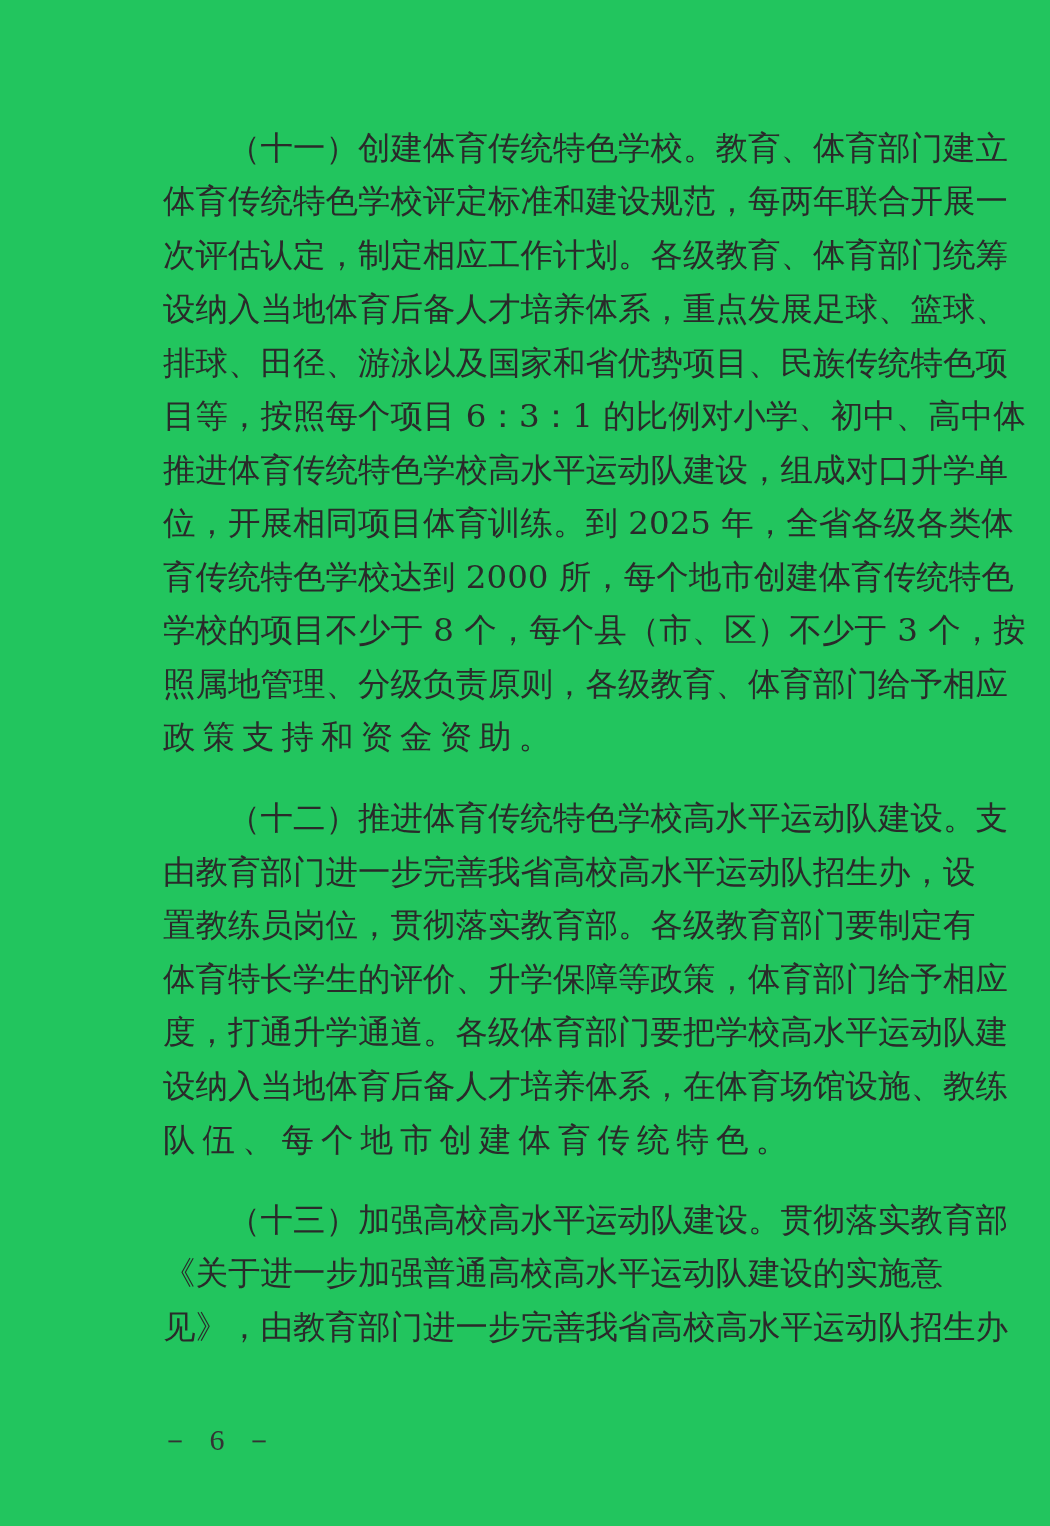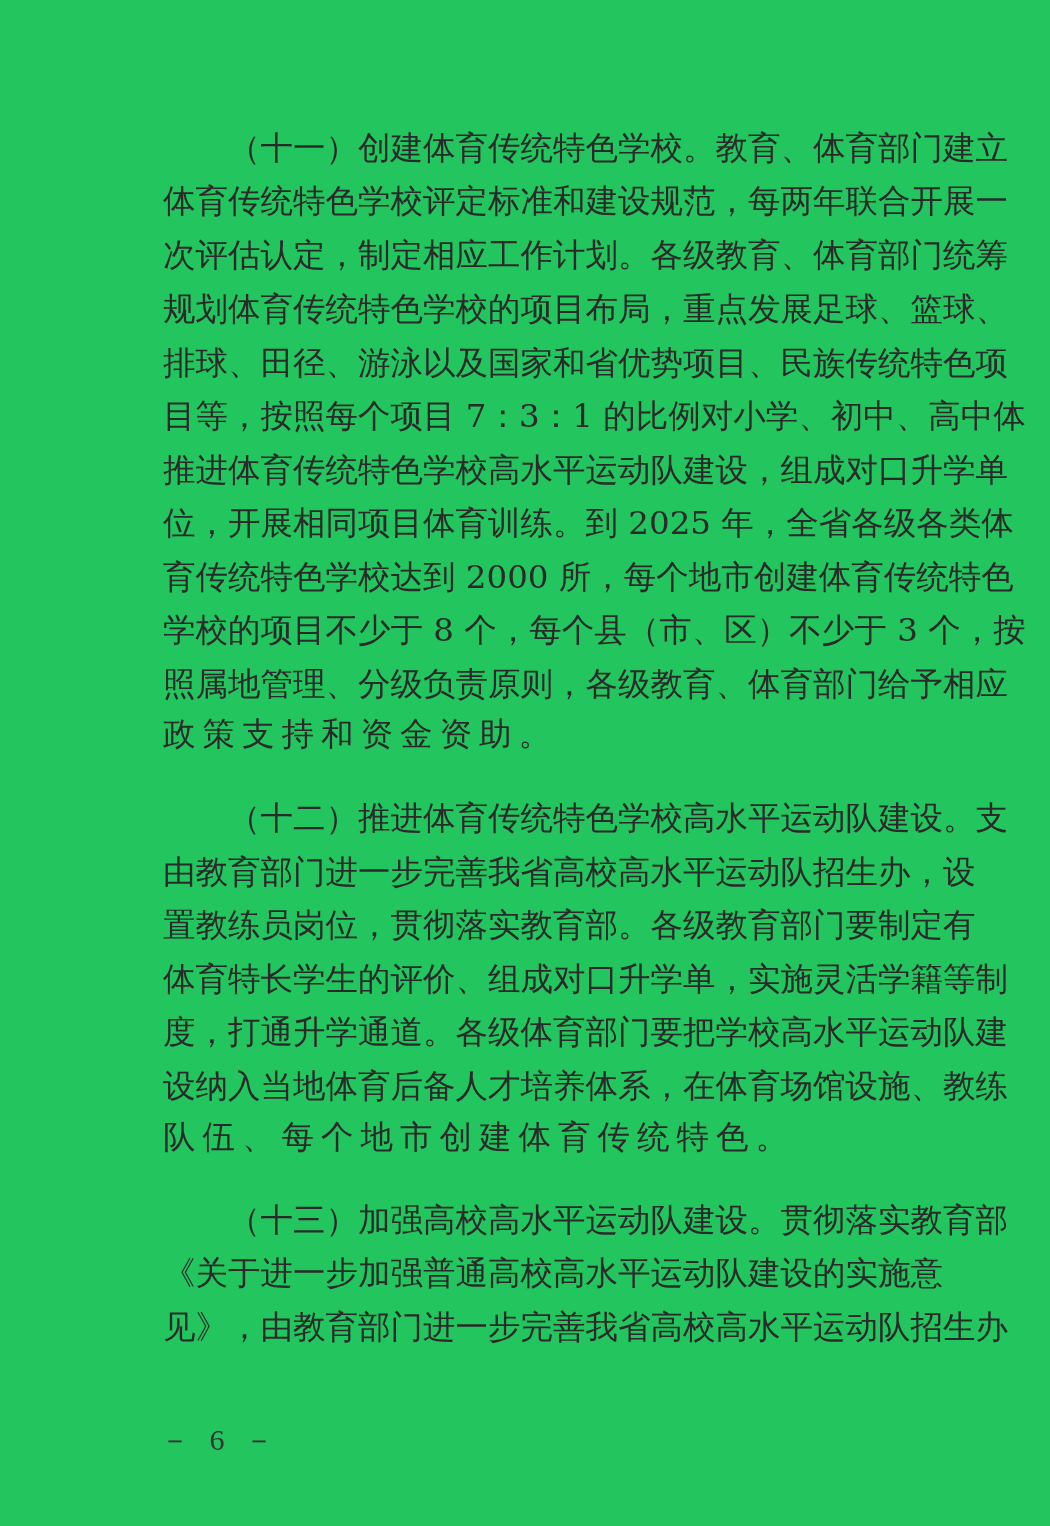--- a/index.html
+++ b/index.html
@@ -3,50 +3,50 @@
 <meta charset="utf-8">
 <style>
   html, body { margin: 0; padding: 0; background: #ffffff; }
   body { width: 1050px; height: 1526px; position: relative; overflow: hidden;
          font-family: "DejaVu Serif", "Liberation Serif", serif; color: #2a2a2a; }
   .page { position: absolute; left: 0; top: 0; width: 1050px; height: 1526px; background: #22c55e; }
   .line { position: absolute; left: 163px; width: 752px; height: 40px;
           font-size: 32.5px; line-height: 40px; white-space: nowrap;
           text-align: justify; text-align-last: justify; letter-spacing: 0; }
   .line.indent { left: 228px; width: 687px; }
-  .line.last { text-align-last: left; letter-spacing: 7px; font-family: Liberation Mono, monospace; }
+  .line.last { text-align-last: left; letter-spacing: 7px; }
   .page-number { position: absolute; left: 160px; top: 1420px; font-size: 30px;
                  line-height: 40px; color: #333; letter-spacing: 6px;
                  font-family: "Liberation Serif", serif; }
 </style>
 </head>
 <body>
 
 <div class="page">
 
   <div>
     <div class="line indent" style="top:128px">（十一）创建体育传统特色学校。教育、体育部门建立</div>
     <div class="line" style="top:181px">体育传统特色学校评定标准和建设规范，每两年联合开展一</div>
     <div class="line" style="top:235px">次评估认定，制定相应工作计划。各级教育、体育部门统筹</div>
-    <div class="line" style="top:289px">规划体育传统特色学校的项目布局，重点发展足球、篮球、</div>
+    <div class="line" style="top:289px">设纳入当地体育后备人才培养体系，重点发展足球、篮球、</div>
     <div class="line" style="top:343px">排球、田径、游泳以及国家和省优势项目、民族传统特色项</div>
-    <div class="line" style="top:396px">目等，按照每个项目 7：3：1 的比例对小学、初中、高中体</div>
+    <div class="line" style="top:396px">目等，按照每个项目 6：3：1 的比例对小学、初中、高中体</div>
     <div class="line" style="top:450px">推进体育传统特色学校高水平运动队建设，组成对口升学单</div>
     <div class="line" style="top:503px">位，开展相同项目体育训练。到 2025 年，全省各级各类体</div>
     <div class="line" style="top:557px">育传统特色学校达到 2000 所，每个地市创建体育传统特色</div>
     <div class="line" style="top:610px">学校的项目不少于 8 个，每个县（市、区）不少于 3 个，按</div>
     <div class="line" style="top:664px">照属地管理、分级负责原则，各级教育、体育部门给予相应</div>
     <div class="line last" style="top:717px">政策支持和资金资助。</div>
   </div>
 
   <div>
     <div class="line indent" style="top:798px">（十二）推进体育传统特色学校高水平运动队建设。支</div>
     <div class="line" style="top:852px">由教育部门进一步完善我省高校高水平运动队招生办，设</div>
     <div class="line" style="top:905px">置教练员岗位，贯彻落实教育部。各级教育部门要制定有</div>
-    <div class="line" style="top:959px">体育特长学生的评价、组成对口升学单，实施灵活学籍等制</div>
+    <div class="line" style="top:959px">体育特长学生的评价、升学保障等政策，体育部门给予相应</div>
     <div class="line" style="top:1012px">度，打通升学通道。各级体育部门要把学校高水平运动队建</div>
     <div class="line" style="top:1066px">设纳入当地体育后备人才培养体系，在体育场馆设施、教练</div>
     <div class="line last" style="top:1120px">队伍、每个地市创建体育传统特色。</div>
   </div>
 
   <div>
     <div class="line indent" style="top:1200px">（十三）加强高校高水平运动队建设。贯彻落实教育部</div>
     <div class="line" style="top:1253px">《关于进一步加强普通高校高水平运动队建设的实施意</div>
     <div class="line" style="top:1307px">见》，由教育部门进一步完善我省高校高水平运动队招生办</div>
   </div>

